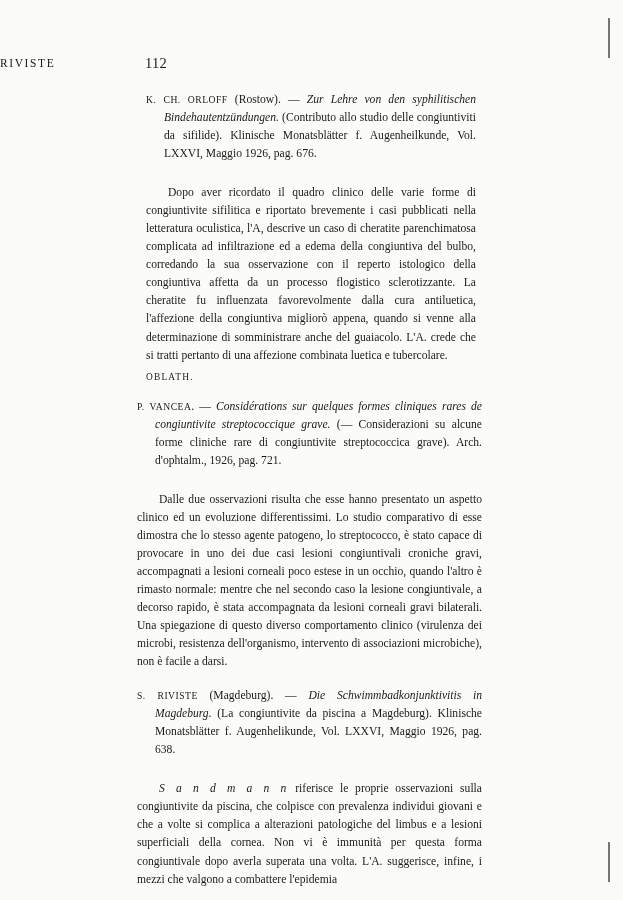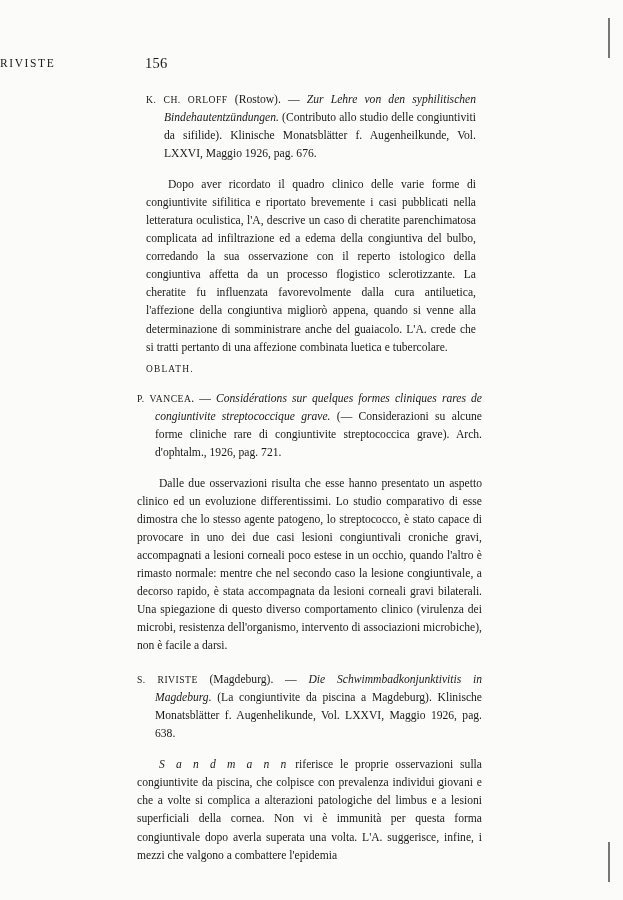--- a/index.html
+++ b/index.html
@@ -72,21 +72,21 @@
   }
   .smallcaps {
     font-size: 9.6px;
     letter-spacing: 0.5px;
   }
   .ital {
     font-style: italic;
   }
 
   .para {
-    margin-top: 13px;
+    margin-top: 21px;
     font-size: 11.6px;
     line-height: 1.56;
     text-align: justify;
     text-indent: 22px;
   }
   .sig {
     margin-top: 7px;
     text-align: left;
     font-size: 9.4px;
     letter-spacing: 1.2px;
@@ -103,21 +103,21 @@
 </head>
 <body>
 
 <div class="page">
   <div class="edge-mark top"></div>
   <div class="edge-mark bottom"></div>
 
   <div class="content">
 
     <div class="running-head">
-      <div class="folio">156</div>
+      <div class="folio">112</div>
       <div class="head-title">RIVISTE</div>
     </div>
 
     <div class="entry block-a">
       <span class="ref">
         <span class="smallcaps">K. CH. ORLOFF</span><span> (Rostow). — </span><span class="ital">Zur Lehre von den syphilitischen Bindehautentzündungen.</span><span> (Contributo allo studio delle congiuntiviti da sifilide). Klinische Monatsblätter f. Augenheilkunde, Vol. LXXVI, Maggio 1926, pag. 676.</span>
       </span>
     </div>
     <div class="para block-a">Dopo aver ricordato il quadro clinico delle varie forme di congiuntivite sifilitica e riportato brevemente i casi pubblicati nella letteratura oculistica, l'A, descrive un caso di cheratite parenchimatosa complicata ad infiltrazione ed a edema della congiuntiva del bulbo, corredando la sua osservazione con il reperto istologico della congiuntiva affetta da un processo flogistico sclerotizzante. La cheratite fu influenzata favorevolmente dalla cura antiluetica, l'affezione della congiuntiva migliorò appena, quando si venne alla determinazione di somministrare anche del guaiacolo. L'A. crede che si tratti pertanto di una affezione combinata luetica e tubercolare.</div>
     <div class="sig block-a">OBLATH.</div>

